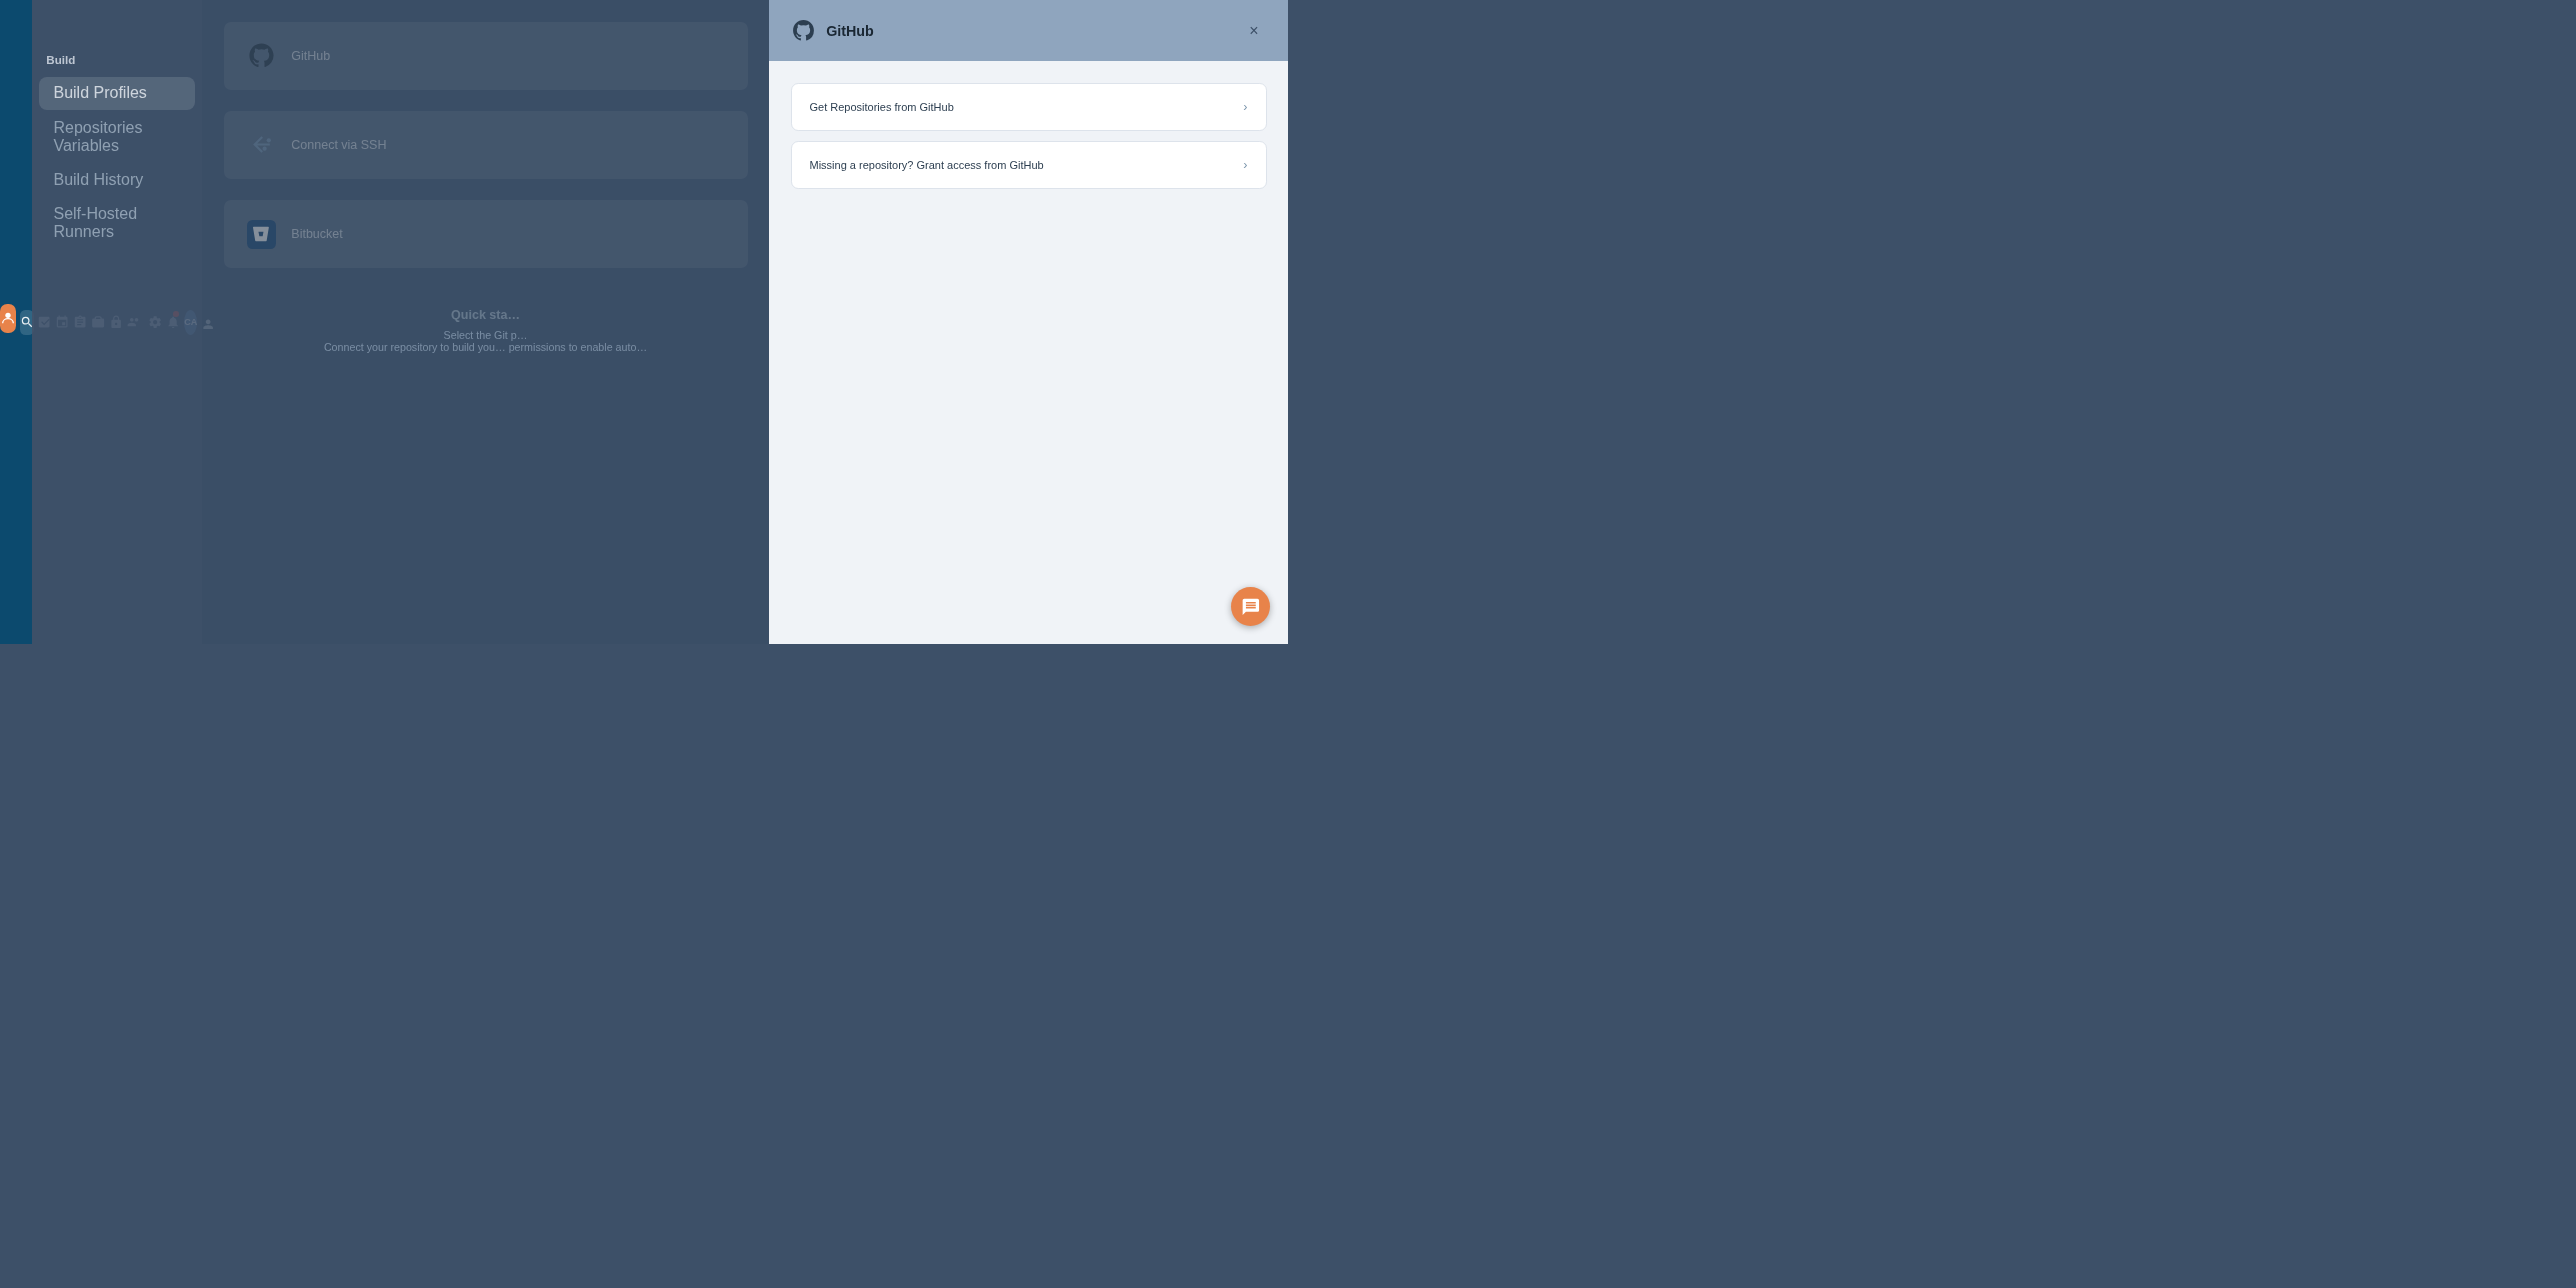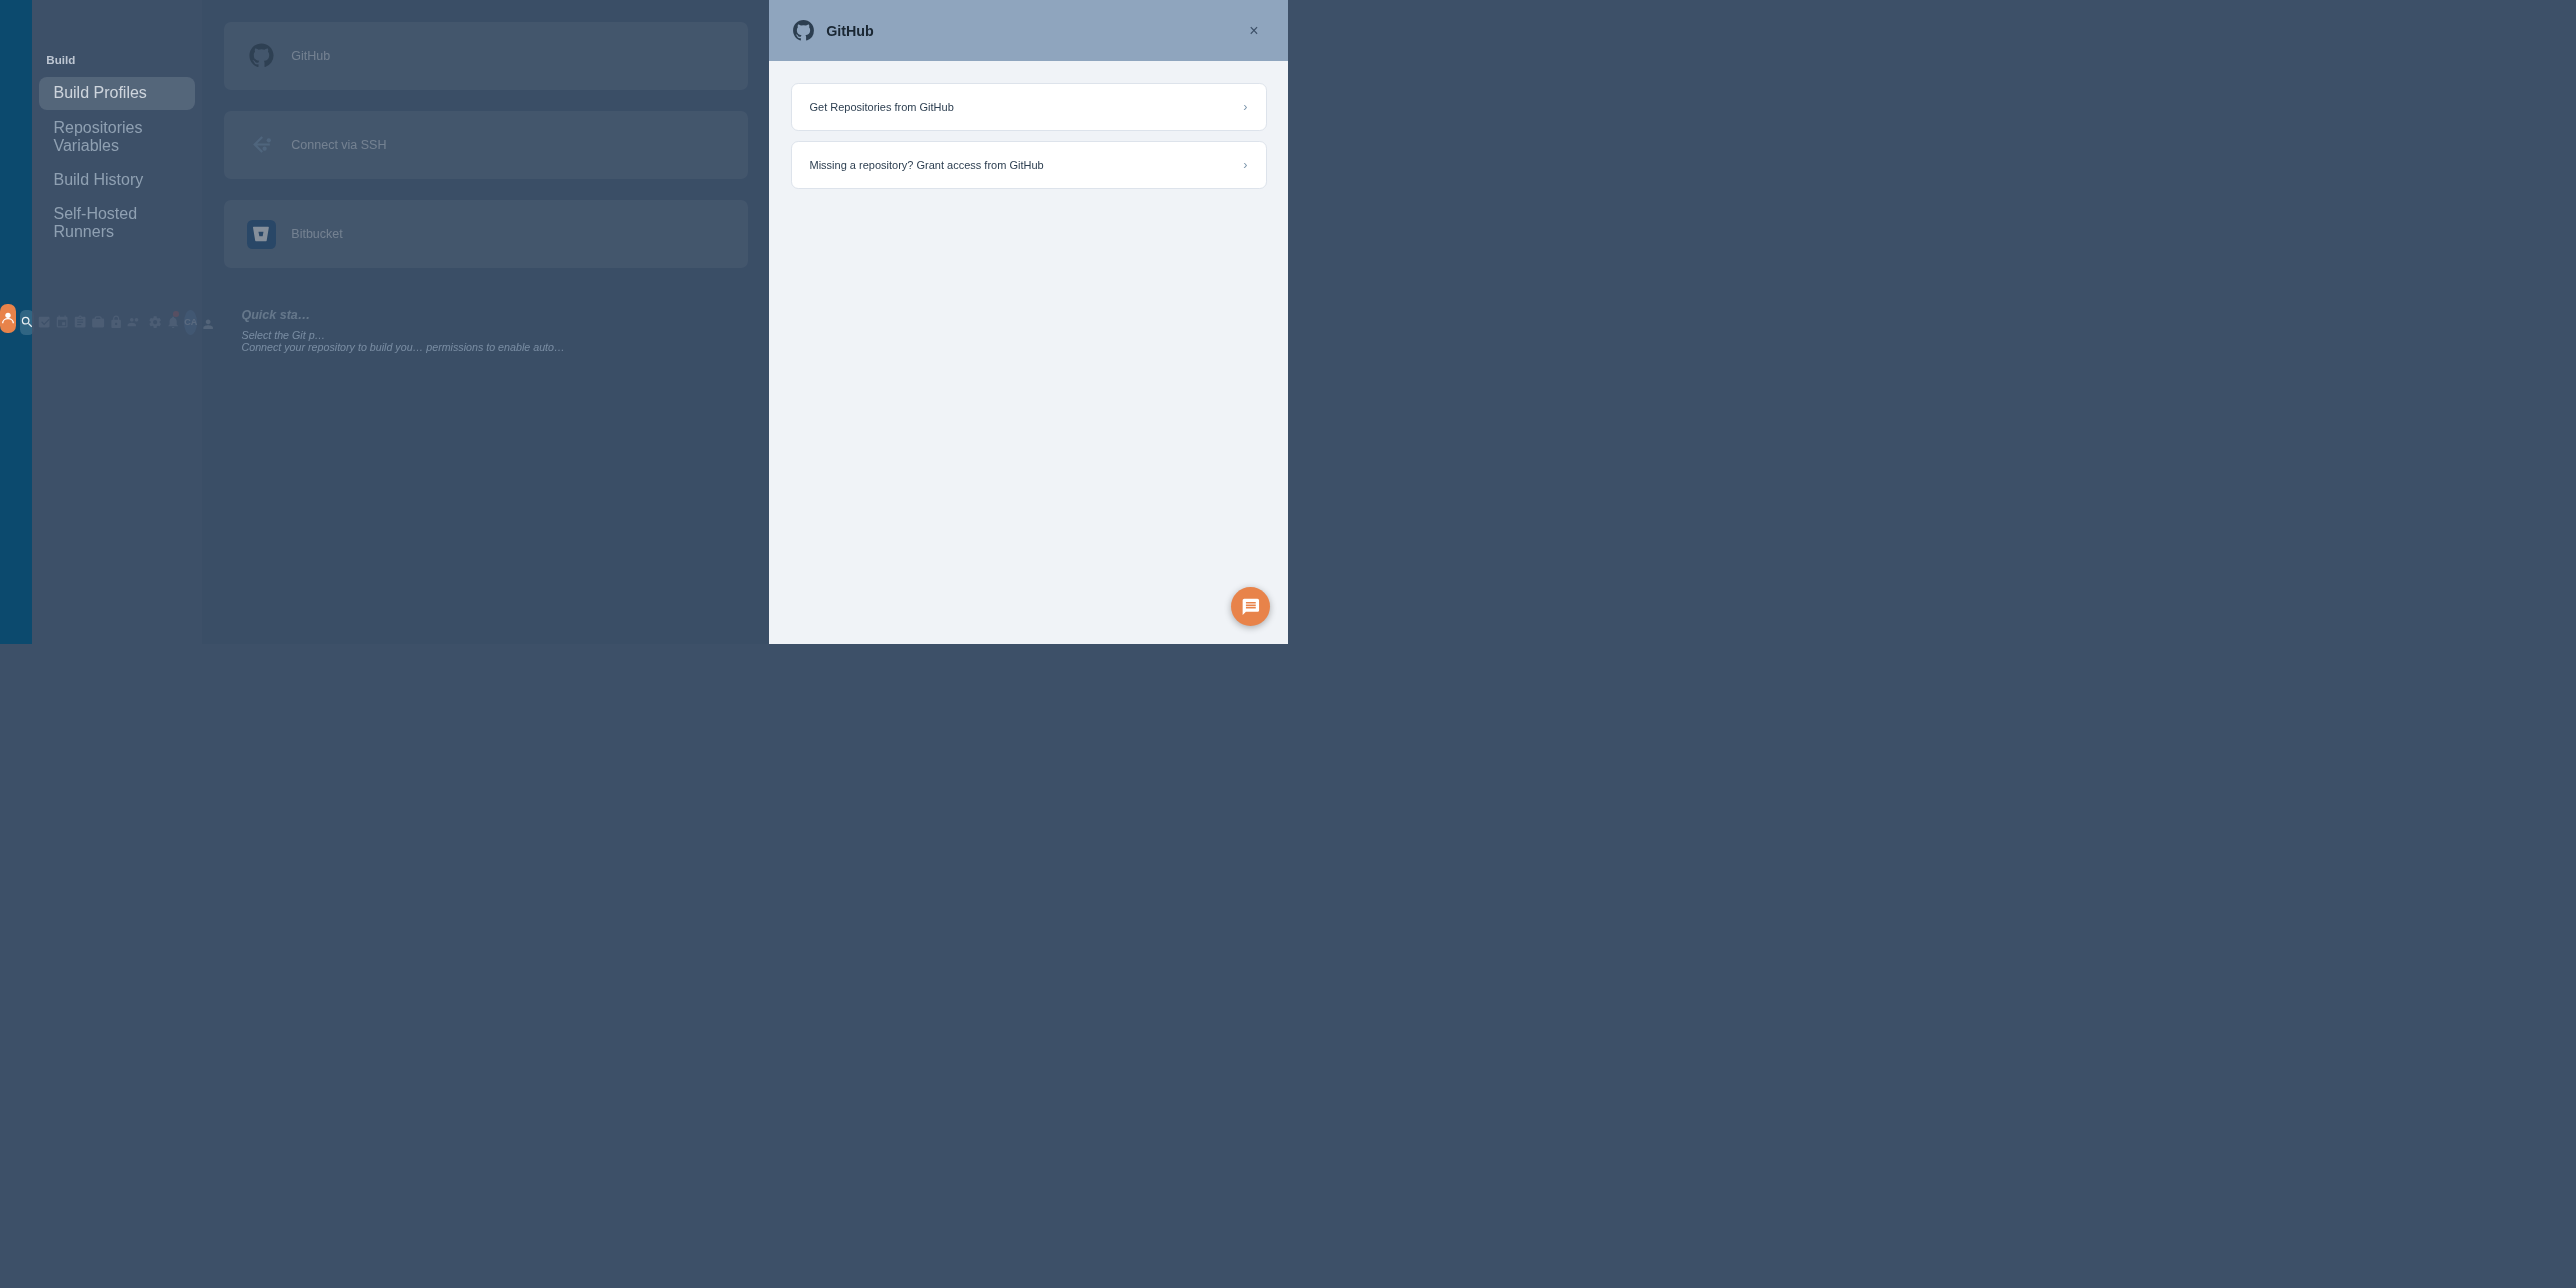--- a/index.html
+++ b/index.html
@@ -151,24 +151,23 @@
       color: #4a6180;
     }
 
     .git-option-text {
       font-size: 12.5px;
       font-weight: 500;
       color: #d4dde8;
     }
 
     .quick-start-section {
-      text-align: left;
+      text-align: center;
       padding: 18px;
       color: #b0c4d8;
-      font-style: italic;
     }
     .quick-start-section h3 {
       font-size: 12.5px;
       font-weight: 600;
       margin-bottom: 7.2px;
     }
     .quick-start-section p {
       font-size: 10.7px;
       opacity: 0.7;
     }

